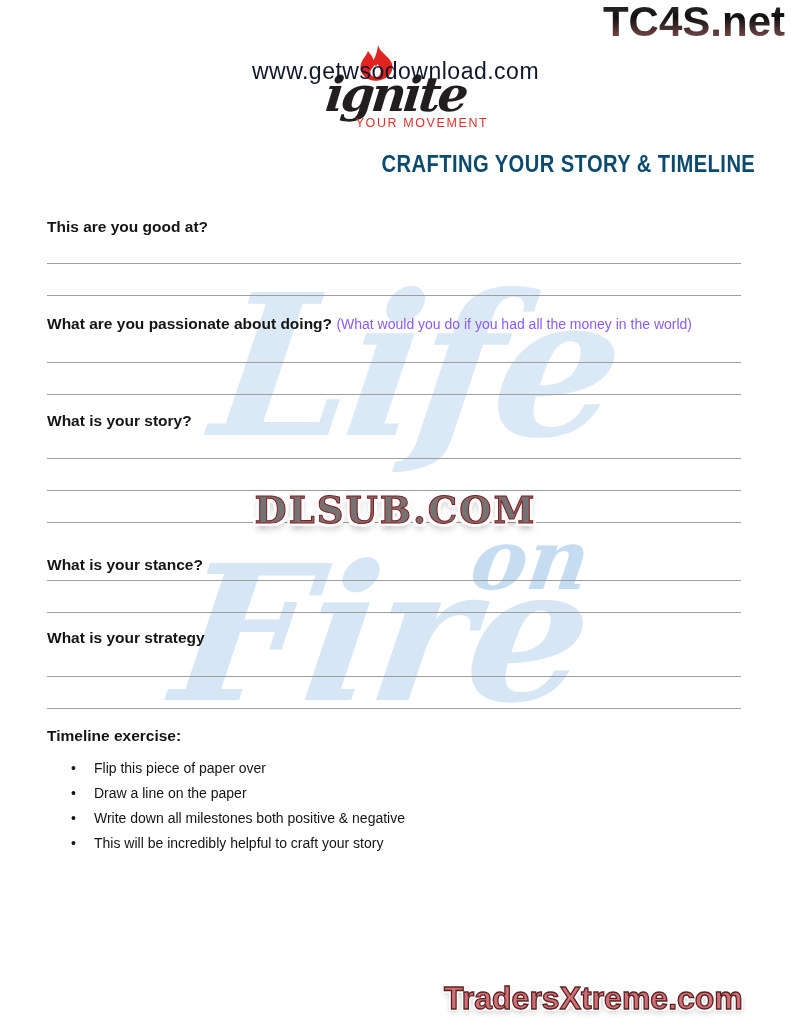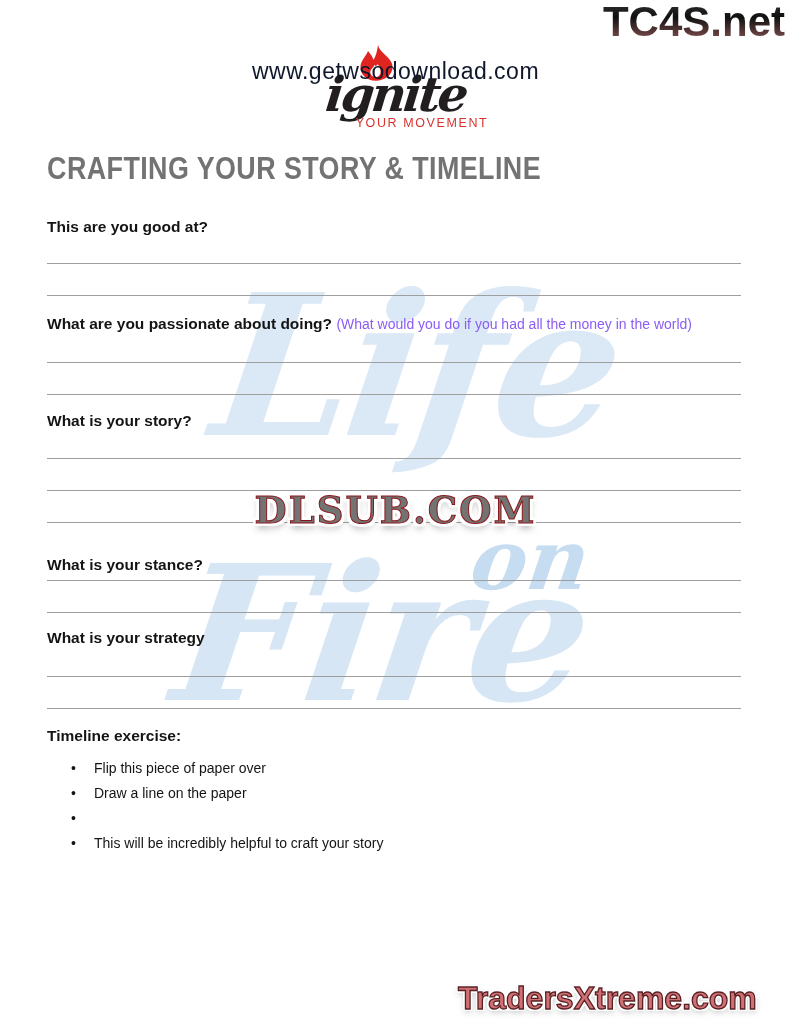--- a/index.html
+++ b/index.html
@@ -49,21 +49,21 @@
 
   
   .getwso {
     position:absolute; left:0; right:0; top:58px; z-index:2;
     text-align:center; font-size:23px; color:#0f172a; letter-spacing:0.5px;
   }
 
   
   .title {
     position:absolute; left:0; right:0; top:150px; z-index:1;
-    text-align:left; font-weight:bold; font-size:32px; color:#737373;
+    text-align:right; font-weight:bold; font-size:24px; color:#0c4a6e;
   }
   .title span { display:inline-block; transform:scaleX(0.84); letter-spacing:0.5px; white-space:nowrap; }
 
   
   .q-label {
     position:absolute; left:47px; z-index:1;
     font-size:15.5px; font-weight:bold; color:#141414; white-space:nowrap;
   }
   .q-hint { font-weight:normal; font-size:14px; color:#8b5cf6;margin-top:32px; }
   .rule {
@@ -84,21 +84,21 @@
     -webkit-text-stroke:1px #8c1418;
     text-shadow:
       -3px -3px 0 #fff, 3px -3px 0 #fff, -3px 3px 0 #fff, 3px 3px 0 #fff,
       0 -3px 0 #fff, 0 3px 0 #fff, -3px 0 0 #fff, 3px 0 0 #fff,
       0 5px 7px rgba(90,90,90,0.55);
     white-space:nowrap;
   }
 
   
   .traders {
-    position:absolute; left:458px; top:980px; z-index:3;
+    position:absolute; left:444px; top:980px; z-index:3;
     font-size:32px; font-weight:bold; color:#cf7074;
     -webkit-text-stroke:1.3px #581f22;
     text-shadow:
       -2px -2px 0 #fdfdfd, 2px -2px 0 #fdfdfd, -2px 2px 0 #fdfdfd, 2px 2px 0 #fdfdfd,
       0 -2px 0 #fdfdfd, 0 2px 0 #fdfdfd, -2px 0 0 #fdfdfd, 2px 0 0 #fdfdfd,
       0 3px 6px rgba(120,120,120,0.6);
     white-space:nowrap;
   }
 </style>
 </head>
@@ -154,20 +154,21 @@
     <li>
       <span class="dot">•</span>
       <span>Flip this piece of paper over</span>
     </li>
     <li>
       <span class="dot">•</span>
       <span>Draw a line on the paper</span>
     </li>
     <li>
       <span class="dot">•</span>
+      <span>Write down all milestones both positive &amp; negative</span>
     </li>
     <li>
       <span class="dot">•</span>
       <span>This will be incredibly helpful to craft your story</span>
     </li>
   </ul>
 
   <div class="traders">TradersXtreme.com</div>
 
 </div>

